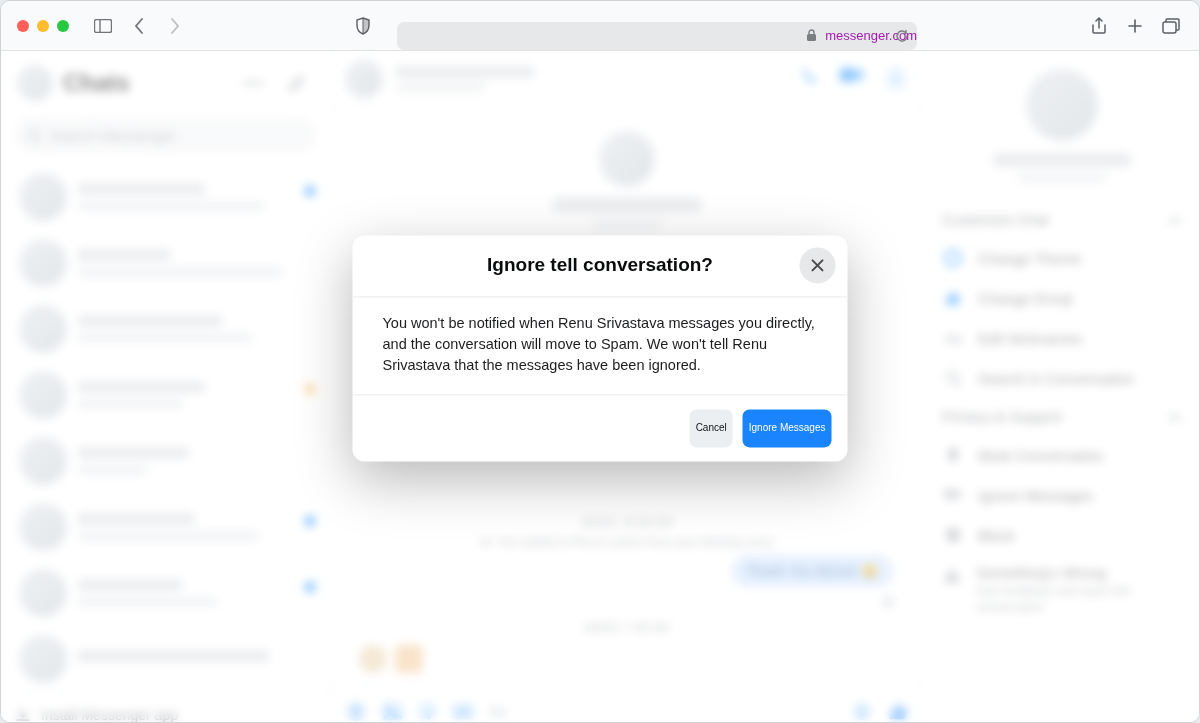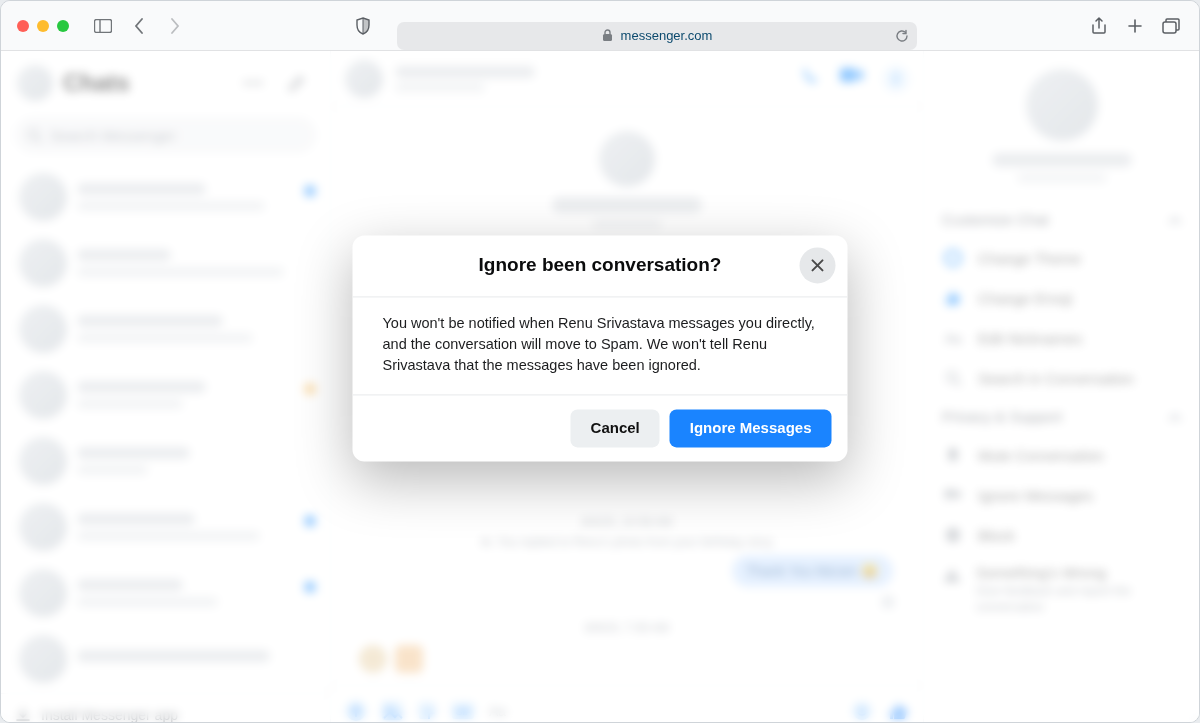--- a/index.html
+++ b/index.html
@@ -12,21 +12,21 @@
     display: flex; align-items: center; padding: 0 16px; gap: 12px;
     border-bottom: 1px solid #e1e2e4;
     background: #f9fafb;
   }
   .traffic { display:flex; gap:8px; margin-right: 10px;}
   .dot { width:12px;height:12px;border-radius:50%; }
   .dot.r{background:#ff5f57;} .dot.y{background:#febc2e;} .dot.g{background:#28c840;}
   .tb-btn { width:24px;height:24px; color:#6a6f76; display:flex;align-items:center;justify-content:center; border-radius:4px; }
   .addrbar {
     flex: 0 0 520px; height:28px; background:#e7e8ea; border-radius:7px;
-    display:flex;align-items:center;justify-content:center; gap:8px; color:#0c4a6e; font-size:13px;
+    display:flex;align-items:center;justify-content:flex-end; gap:8px; color:#a21caf; font-size:13px;
     position: relative; margin-left: 10px; margin-top: 20px;
   }
   .addrbar .reload { position:absolute; right:8px; }
   .toolbar .spacer { flex:1; }
 
   
   .app {
     position: absolute; top:50px; left:0; right:0; bottom:0;
     display: grid;
     grid-template-columns: 330px 1fr 275px;
@@ -117,21 +117,21 @@
     overflow:hidden;
   }
   .modal-head{position:relative;height:62px;display:flex;align-items:center;justify-content:center;border-bottom:1px solid #e8e9eb;}
   .modal-head h2{font-size:19px;font-weight:700;color:#0b0c0d;}
   .modal-close{
     position:absolute; right:12px; top:12px; width:36px;height:36px;border-radius:50%;
     background:#e6e8ea; display:flex;align-items:center;justify-content:center; color:#4a4a4a; cursor:pointer;
   }
   .modal-body{padding:16px 30px 18px; font-size:14.5px; line-height:1.45; color:#1c1d1f; border-bottom:1px solid #e8e9eb;}
   .modal-foot{padding:14px 16px; display:flex; justify-content:flex-end; gap:10px;}
-  .btn{height:38px;padding:0 20px;border-radius:7px;font-size:15px;font-weight:700;border:none;cursor:pointer;}
+  .btn{height:38px;padding:0 6px;border-radius:7px;font-size:10px;font-weight:400;border:none;cursor:pointer;}
   .btn.secondary{background:#eceff1;color:#111;}
   .btn.primary{background:#1a84ff;color:#fff;}
 
   svg{display:block;}
 </style>
 </head>
 <body>
 
 <div class="toolbar">
   <div class="traffic">
@@ -478,21 +478,21 @@
         <span class="desc">Give feedback and report the conversation</span>
       </span>
     </div>
   </div>
 </div>
 
 <div class="overlay"></div>
 
 <div class="modal">
   <div class="modal-head">
-    <h2>Ignore been conversation?</h2>
+    <h2>Ignore tell conversation?</h2>
     <div class="modal-close">
       <svg width="16" height="16" viewBox="0 0 16 16">
           <path d="M3 3 L13 13 M13 3 L3 13" stroke="#4a4a4a" stroke-width="2" stroke-linecap="round"></path>
         </svg>
     </div>
   </div>
   <div class="modal-body">You won't be notified when Renu Srivastava messages you directly, and the conversation will move to Spam. We won't tell Renu Srivastava that the messages have been ignored.</div>
   <div class="modal-foot">
     <button class="btn secondary">Cancel</button>
     <button class="btn primary">Ignore Messages</button>

